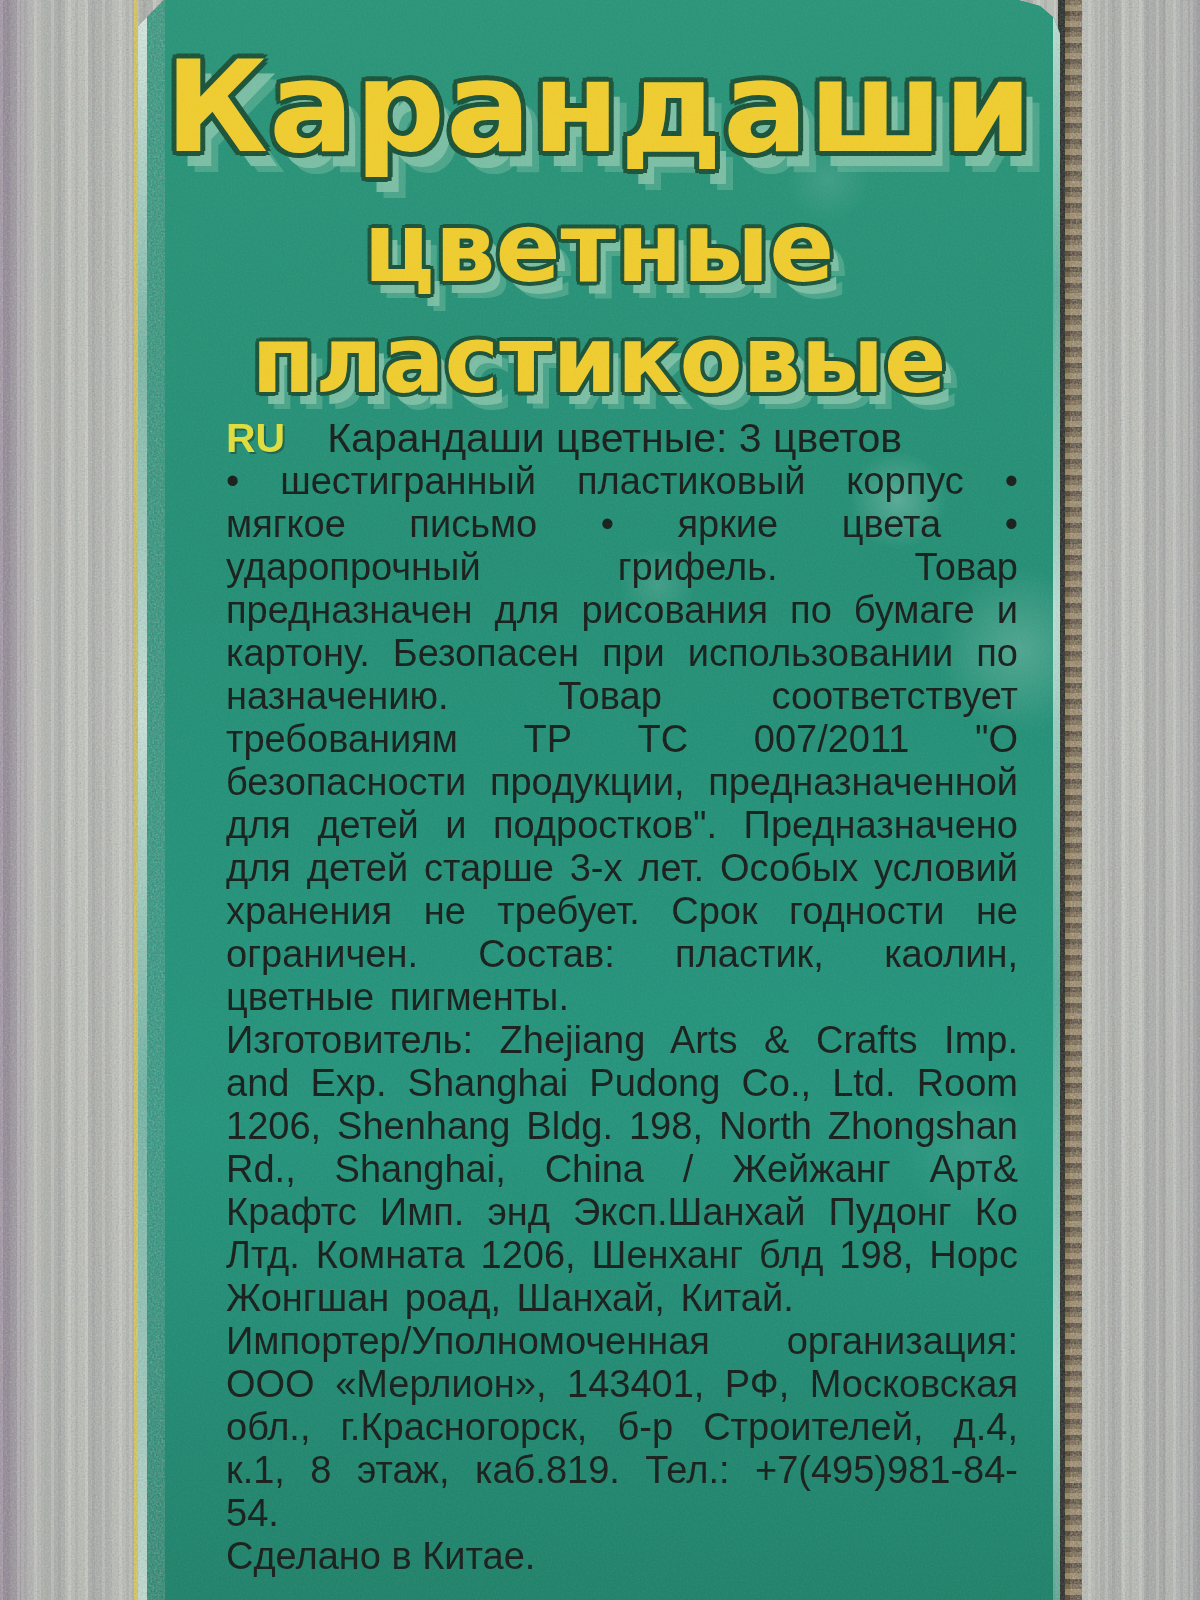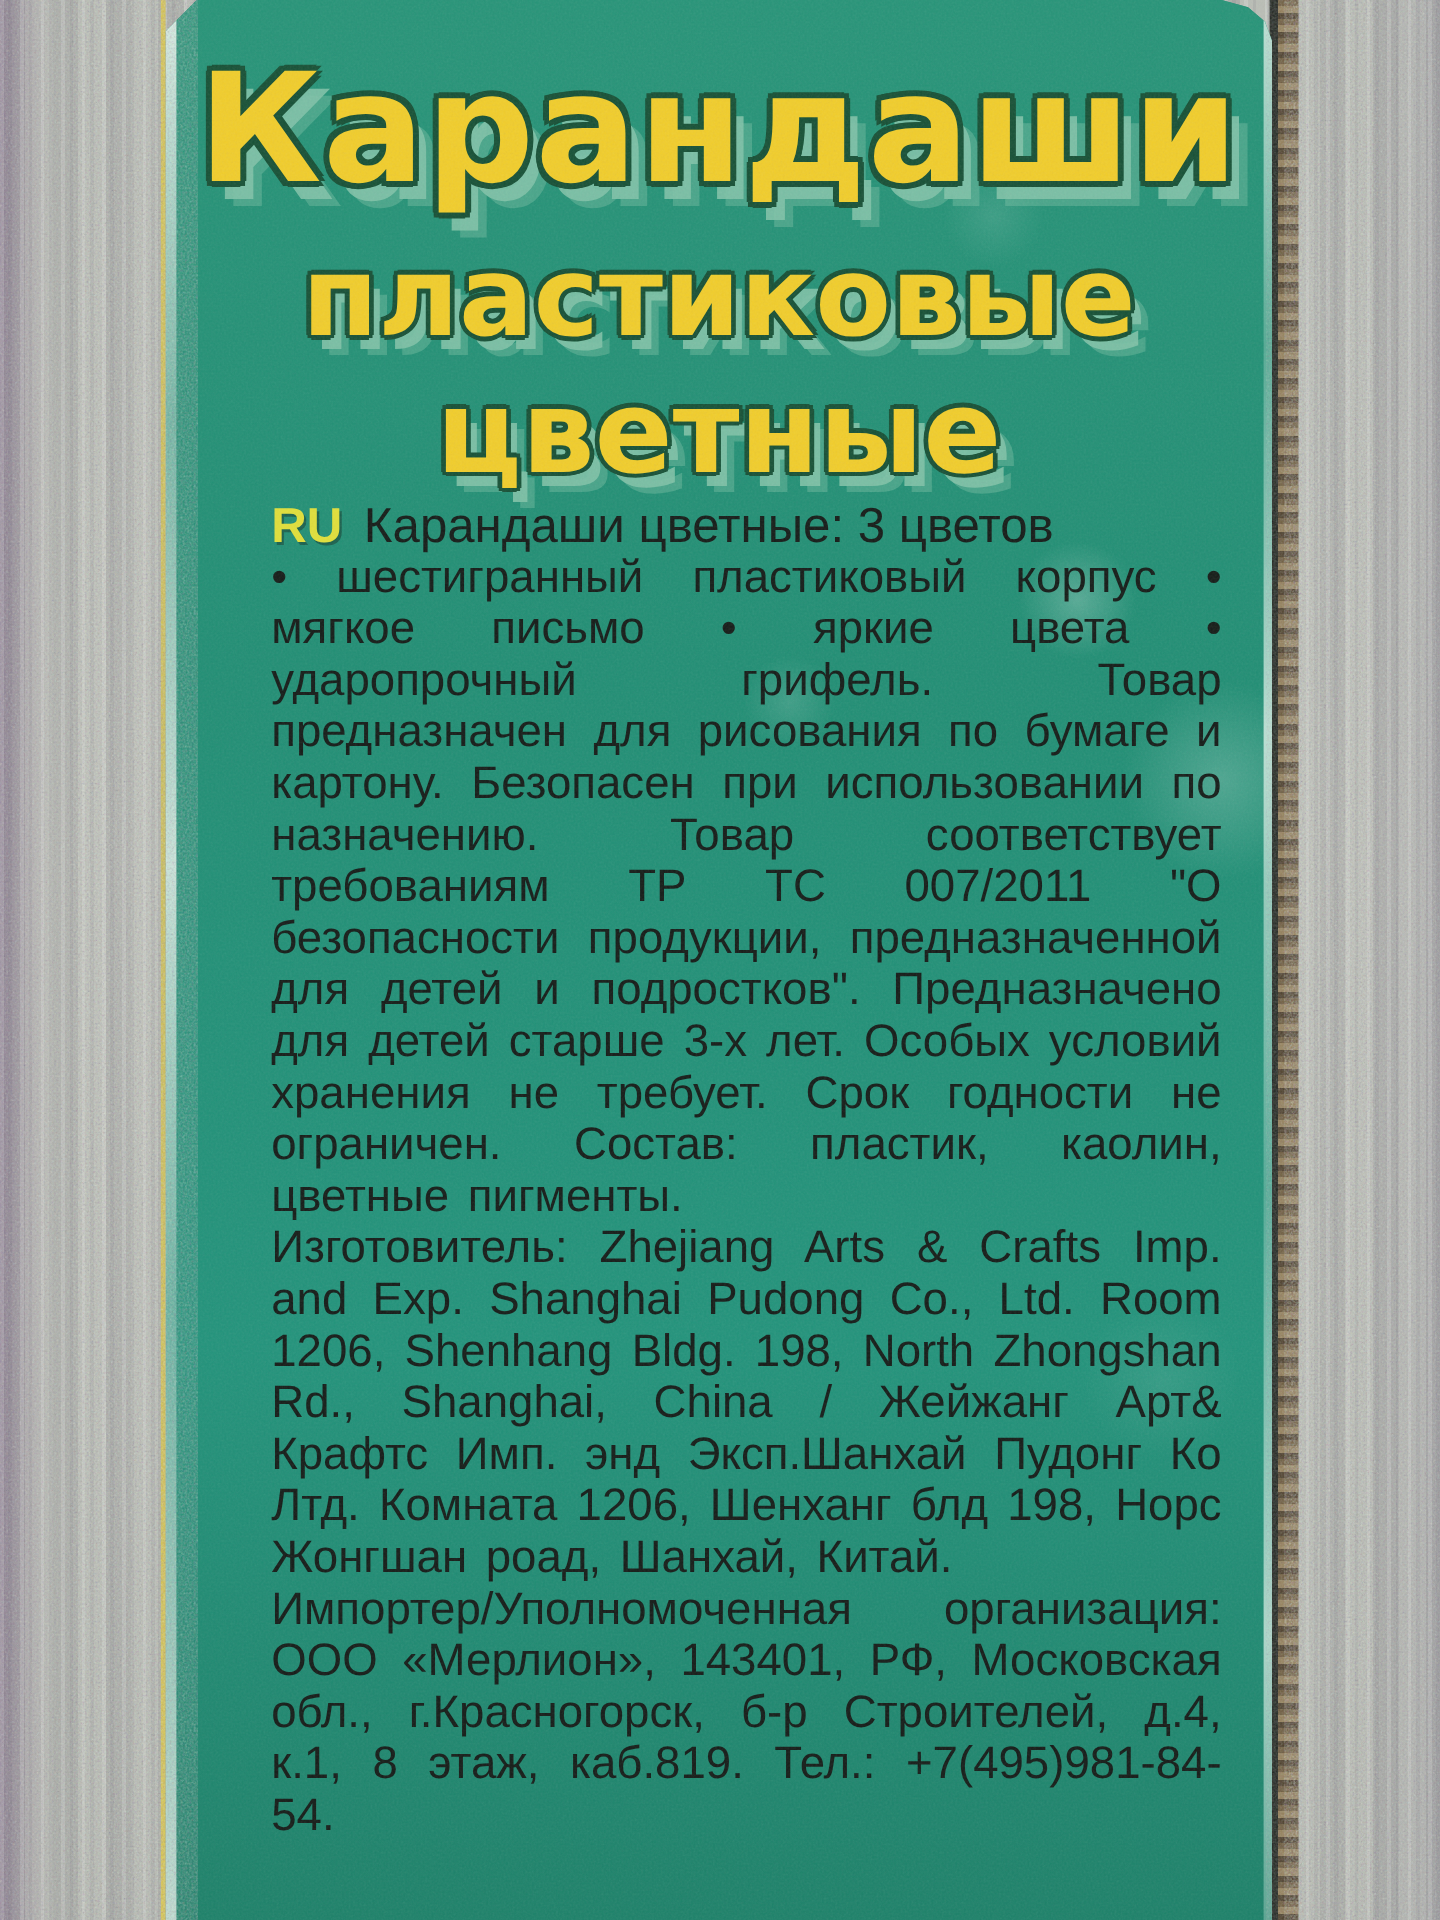--- a/index.html
+++ b/index.html
@@ -108,21 +108,21 @@
   
   .copy{
     position:relative;
     padding:0 42px 0 88px;
     color:var(--body-text,#151c18);
     font-size:38px;line-height:43px;
   }
   .copy p{margin:0;}
   .ru-line{margin-top:24px;font-size:41px;}
   .ru-badge{
-    color:var(--ru-yellow,#e0df3a);font-weight:bold;margin-right:18px;
+    color:var(--ru-yellow,#e0df3a);font-weight:bold;margin-right:42px;
     text-shadow:2px 2px 0 rgba(20,60,45,0.55);
   }
   .jtext{text-align:justify;text-justify:inter-word;word-spacing:5px;}
   .desc{margin-top:18px;}
   .manu{margin-top:16px;}
   .imp{margin-top:16px;}
   .made{margin-top:20px;}
   
   .grain{position:absolute;inset:0;pointer-events:none;}
 </style>
@@ -133,33 +133,34 @@
 
   <div class="bg"></div>
   <div class="gold-line"></div>
   <div class="edge-dark"></div>
   <div class="edge-card"></div>
 
   <div class="label">
 
     <div class="title">
       <div class="t-line t1">Карандаши</div>
+      <div class="t-line t3">цветные</div>
       <div class="t-line t2">пластиковые</div>
-      <div class="t-line t3">цветные</div>
     </div>
 
     <div class="copy">
       <p class="ru-line"><span class="ru-badge">RU</span><span>Карандаши цветные: 3 цветов</span></p>
 
       <p class="jtext desc">•  шестигранный пластиковый корпус • мягкое письмо • яркие цвета • ударопрочный грифель. Товар предназначен для рисования по бумаге и картону. Безопасен при использовании по назначению. Товар соответствует требованиям ТР ТС 007/2011 "О безопасности продукции, предназначенной для детей и подростков". Предназначено для детей старше 3-х лет. Особых условий хранения не требует. Срок годности не ограничен. Состав: пластик, каолин, цветные пигменты.</p>
 
       <p class="jtext manu">Изготовитель: Zhejiang Arts &amp; Crafts Imp. and Exp. Shanghai Pudong Co., Ltd. Room 1206, Shenhang Bldg. 198, North Zhongshan Rd., Shanghai, China / Жейжанг Арт&amp; Крафтс Имп. энд Эксп.Шанхай Пудонг Ко Лтд. Комната 1206, Шенханг блд 198, Норс Жонгшан роад, Шанхай, Китай.</p>
 
       <p class="jtext imp">Импортер/Уполномоченная организация: ООО «Мерлион», 143401, РФ, Московская обл., г.Красногорск, б-р Строителей, д.4, к.1, 8 этаж, каб.819. Тел.: +7(495)981-84-54.</p>
 
+      <p class="made">Сделано в Китае.</p>
     </div>
   </div>
 
   <svg class="grain" width="1200" height="1600" aria-hidden="true">
     <filter id="gnoise">
       <feTurbulence type="fractalNoise" baseFrequency="0.55" numOctaves="2" seed="7"></feTurbulence>
       <feColorMatrix type="saturate" values="0.35"></feColorMatrix>
     </filter>
     <rect x="0" y="0" width="150" height="1600" filter="url(#gnoise)" opacity="0.42"></rect>
     <rect x="1082" y="0" width="118" height="1600" filter="url(#gnoise)" opacity="0.42"></rect>

